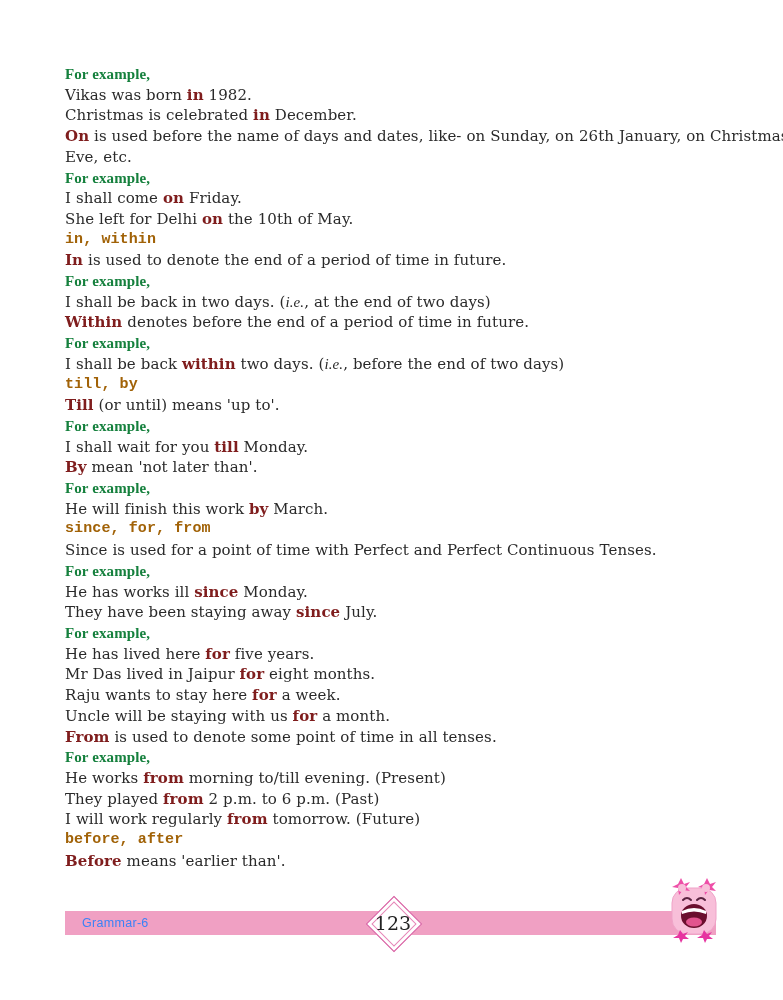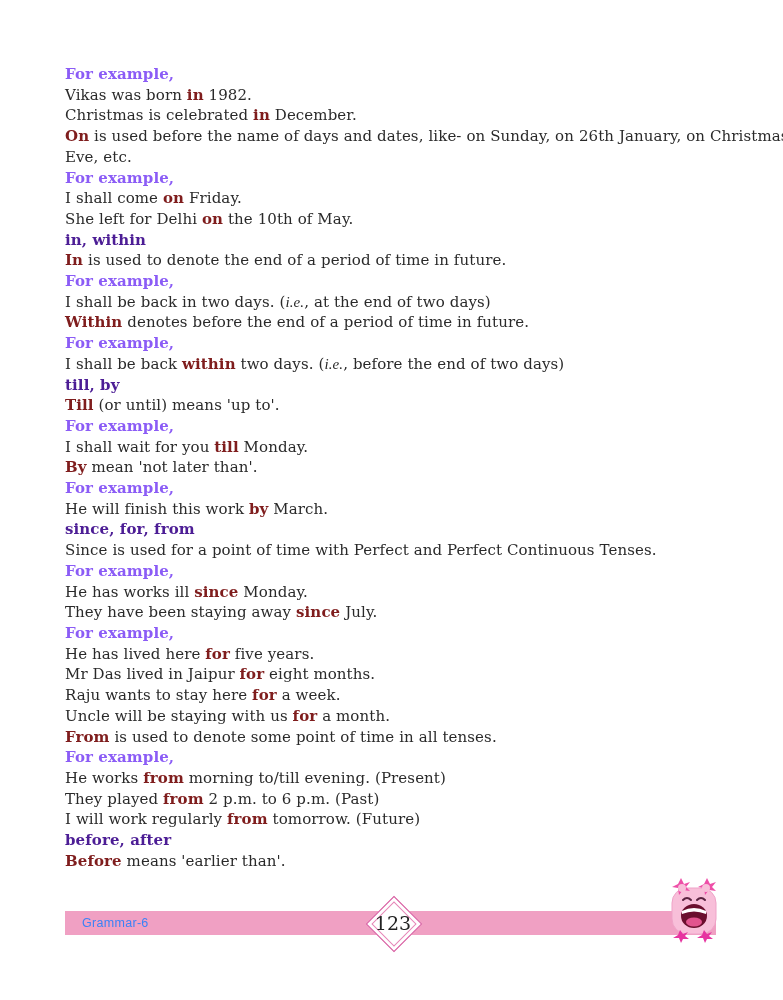--- a/index.html
+++ b/index.html
@@ -15,26 +15,28 @@
     left:65px;top:64px;width:690px;
   }
   .line{
     font-size:15px;
     line-height:20.7px;
     color:#2a2a2a;
     white-space:nowrap;
     letter-spacing:.1px;
   }
   .line.label{
-    color:#8b5cf6;
+    color:#15803d;
     font-weight:bold;
+    font-family:Liberation Serif, serif;
   }
   .line.h{
     font-weight:bold;
-    color:#4c1d95;
+    color:#a16207;
+    font-family:Liberation Mono, monospace;
   }
   .line .b{font-weight:bold;color:#7f1d1d;}
   .line .i{font-style:italic;font-family:Liberation Serif, serif;}
 
   
   .footer-band{
     position:absolute;
     left:65px;top:911px;
     width:651px;height:24px;
     background:#f0a0c3;

